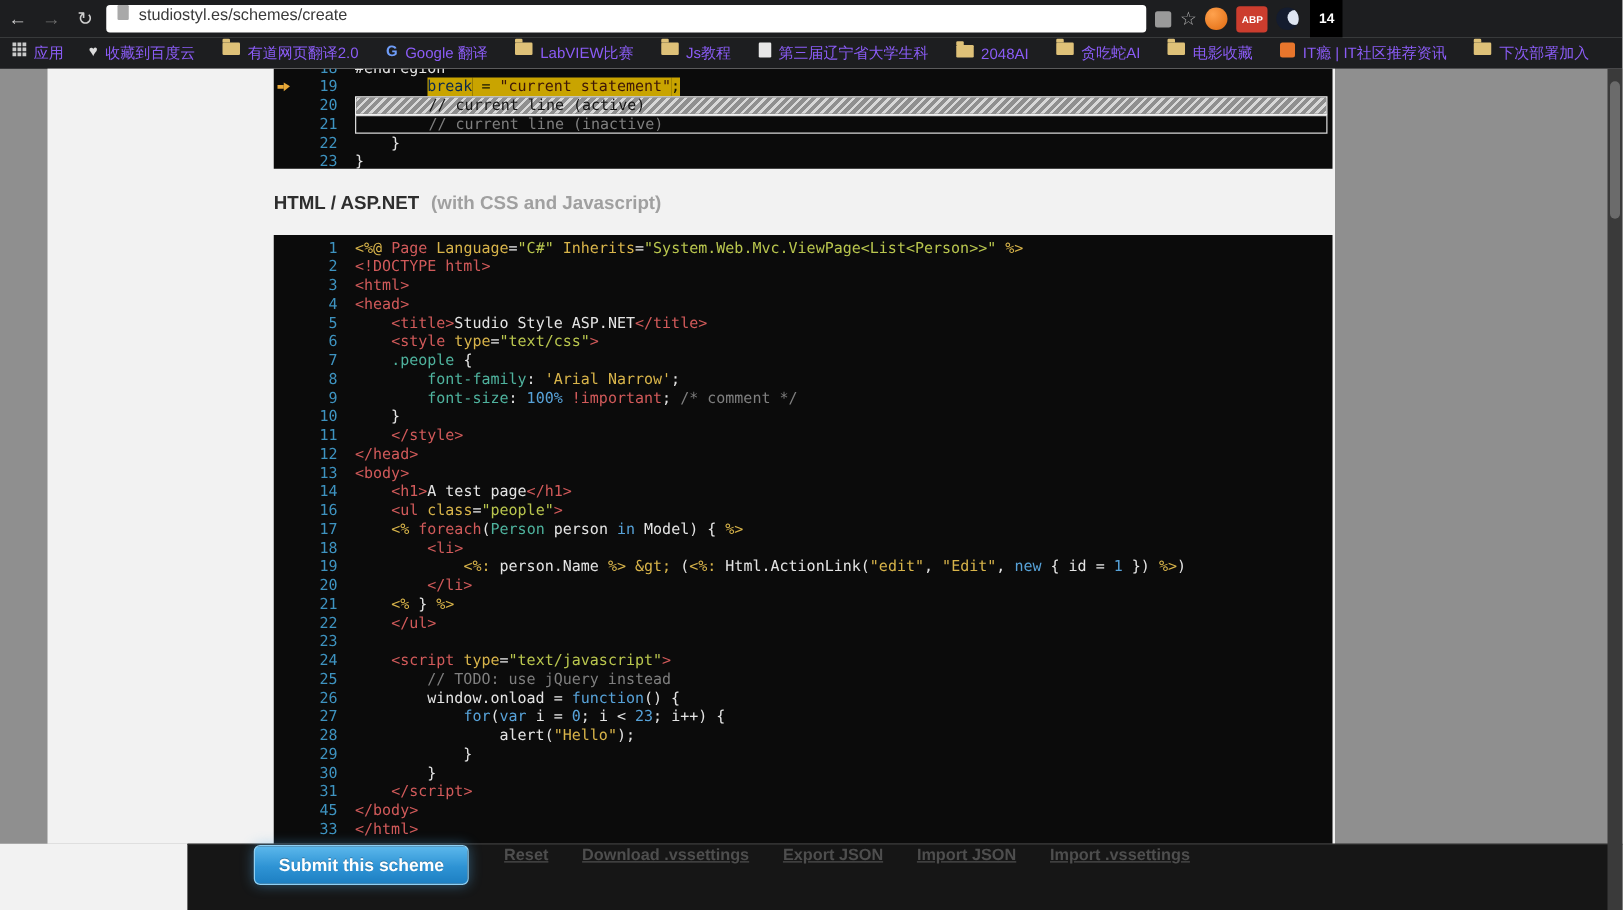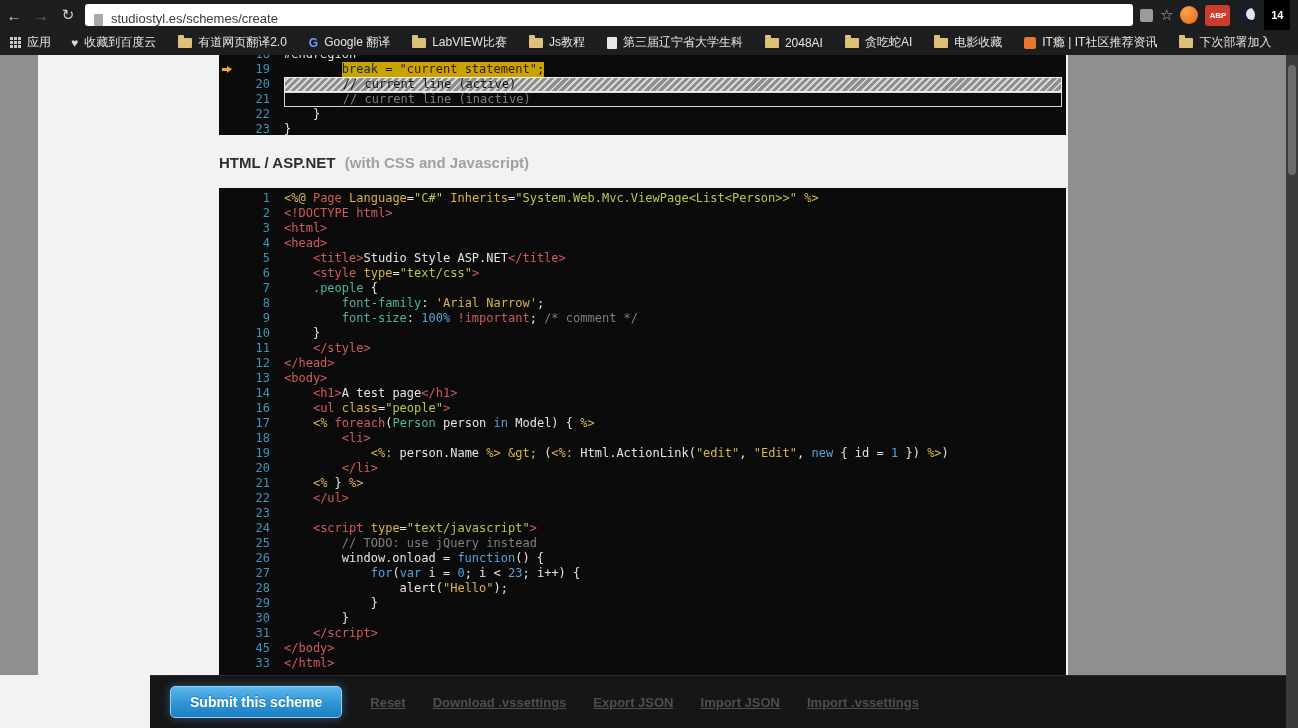--- a/index.html
+++ b/index.html
@@ -4,41 +4,41 @@
 <style>
   * { margin:0; padding:0; box-sizing:border-box; }
   html,body { width:1298px; height:728px; overflow:hidden; }
   body { font-family:"Liberation Sans", sans-serif; background:#8f8f8f; position:relative; }
 
   
   .topbar { position:absolute; left:0; top:0; width:1298px; height:30px; background:#1d1e20;
             display:flex; align-items:center; padding:0 4px; gap:7px; }
   .navbtn { width:20px; text-align:center; font-size:15px; color:#cfcfcf; cursor:pointer; flex:none; }
   .navbtn.fwd { color:#6e6e6e; }
-  .urlbar { width:1048px; height:22px; background:#ffffff; border-radius:3px; display:flex;
-            align-items:flex-end; padding:0 9px; gap:8px; flex:none; }
+  .urlbar { width:832px; height:22px; background:#ffffff; border-radius:3px; display:flex;
+            align-items:flex-start; padding:0 9px; gap:8px; flex:none; }
   .page-icon { width:9px; height:12px; background:#a9a9a9; border-radius:1px; flex:none; }
   .url-text { font-size:13px; color:#3a3a3a; white-space:nowrap; }
   .ext-sq { width:13px; height:13px; background:#9a9a9a; border-radius:2px; flex:none; cursor:pointer; }
   .star { font-size:15px; color:#b5b5b5; cursor:pointer; flex:none; }
   .circ { width:18px; height:18px; border-radius:50%; flex:none; cursor:pointer; position:relative; }
   .circ.orange { background:radial-gradient(circle at 35% 30%, #ffa24e, #e06a10); }
   .circ.dark { background:#141c2e; overflow:hidden; }
   .circ.dark::after { content:""; position:absolute; left:9px; top:2px; width:12px; height:12px;
                       border-radius:50%; background:#dfe6f2; }
   .abp { height:21px; padding:0 4px; background:#cc3d2e; border-radius:3px; color:#fff;
          font-size:8px; font-weight:bold; display:flex; align-items:center; flex:none; cursor:pointer; }
   .corner-badge { margin-left:2px; width:26px; height:30px; background:#000; color:#fff;
                   font-size:11px; font-weight:bold; display:flex; align-items:center;
                   justify-content:center; flex:none; }
 
   
   .bookmarksbar { position:absolute; left:0; top:30px; width:1298px; height:25px; background:#1d1e20;
                   display:flex; align-items:center; padding:0 10px; }
-  .bm { display:flex; align-items:center; gap:6px; color:#e5e5e5; font-size:12px;
+  .bm { display:flex; gap:6px; color:#8b5cf6; font-size:12px;
         white-space:nowrap; cursor:pointer; }
   .bm-list { display:flex; align-items:center; gap:22px; margin-left:20px; }
   .icon-apps { width:11px; height:11px; position:relative; display:inline-block; }
   .icon-apps::before { content:""; position:absolute; left:0; top:0; width:3px; height:3px; background:#c9c9c9;
       box-shadow:4px 0 #c9c9c9, 8px 0 #c9c9c9, 0 4px #c9c9c9, 4px 4px #c9c9c9, 8px 4px #c9c9c9,
                  0 8px #c9c9c9, 4px 8px #c9c9c9, 8px 8px #c9c9c9; }
   .icon-folder { width:14px; height:10px; background:#dec178; border-radius:1px; position:relative; display:inline-block; }
   .icon-folder::before { content:""; position:absolute; top:-3px; left:0; width:6px; height:3px;
                          background:#dec178; border-radius:1px 1px 0 0; }
   .icon-heart::before { content:"\2665"; color:#dcdcdc; font-size:12px; }
@@ -92,21 +92,21 @@
   .tk-comd{ color:#141414; }
 
   
   .scrollbar { position:absolute; right:0; top:55px; width:12px; height:673px; background:#3a3a3a; z-index:20; }
   .scrollbar .thumb { position:absolute; left:2px; top:10px; width:8px; height:110px;
                       background:#6b6b6b; border-radius:4px; }
 
   
   .footer-left { position:absolute; left:0; top:675px; width:150px; height:53px; background:#f2f2f2; }
   .footer { position:absolute; left:150px; top:675px; width:1148px; height:53px; background:#161616;
-            border-top:1px solid #2a2a2a; display:flex; align-items:center; padding-left:20px; }
+            border-top:1px solid #2a2a2a; display:flex; align-items:flex-start; padding-left:53px; }
   .submit { font-family:"Liberation Sans", sans-serif; border:1px solid #8fd0f4; border-radius:5px;
             background:linear-gradient(180deg,#5cb8ec 0%,#2e93d4 55%,#1d7fc2 100%); color:#fff;
             padding:7px 19px; font-size:14px; font-weight:bold; cursor:pointer;
             box-shadow:0 0 10px rgba(80,170,230,.45); text-shadow:0 -1px 0 rgba(0,0,0,.25); }
   .flinks { display:flex; align-items:center; gap:27px; margin-left:28px; }
   .flink { color:#4e4e4e; font-weight:bold; font-size:13px; text-decoration:underline; cursor:pointer; }
 </style>
 </head>
 <body>
 

